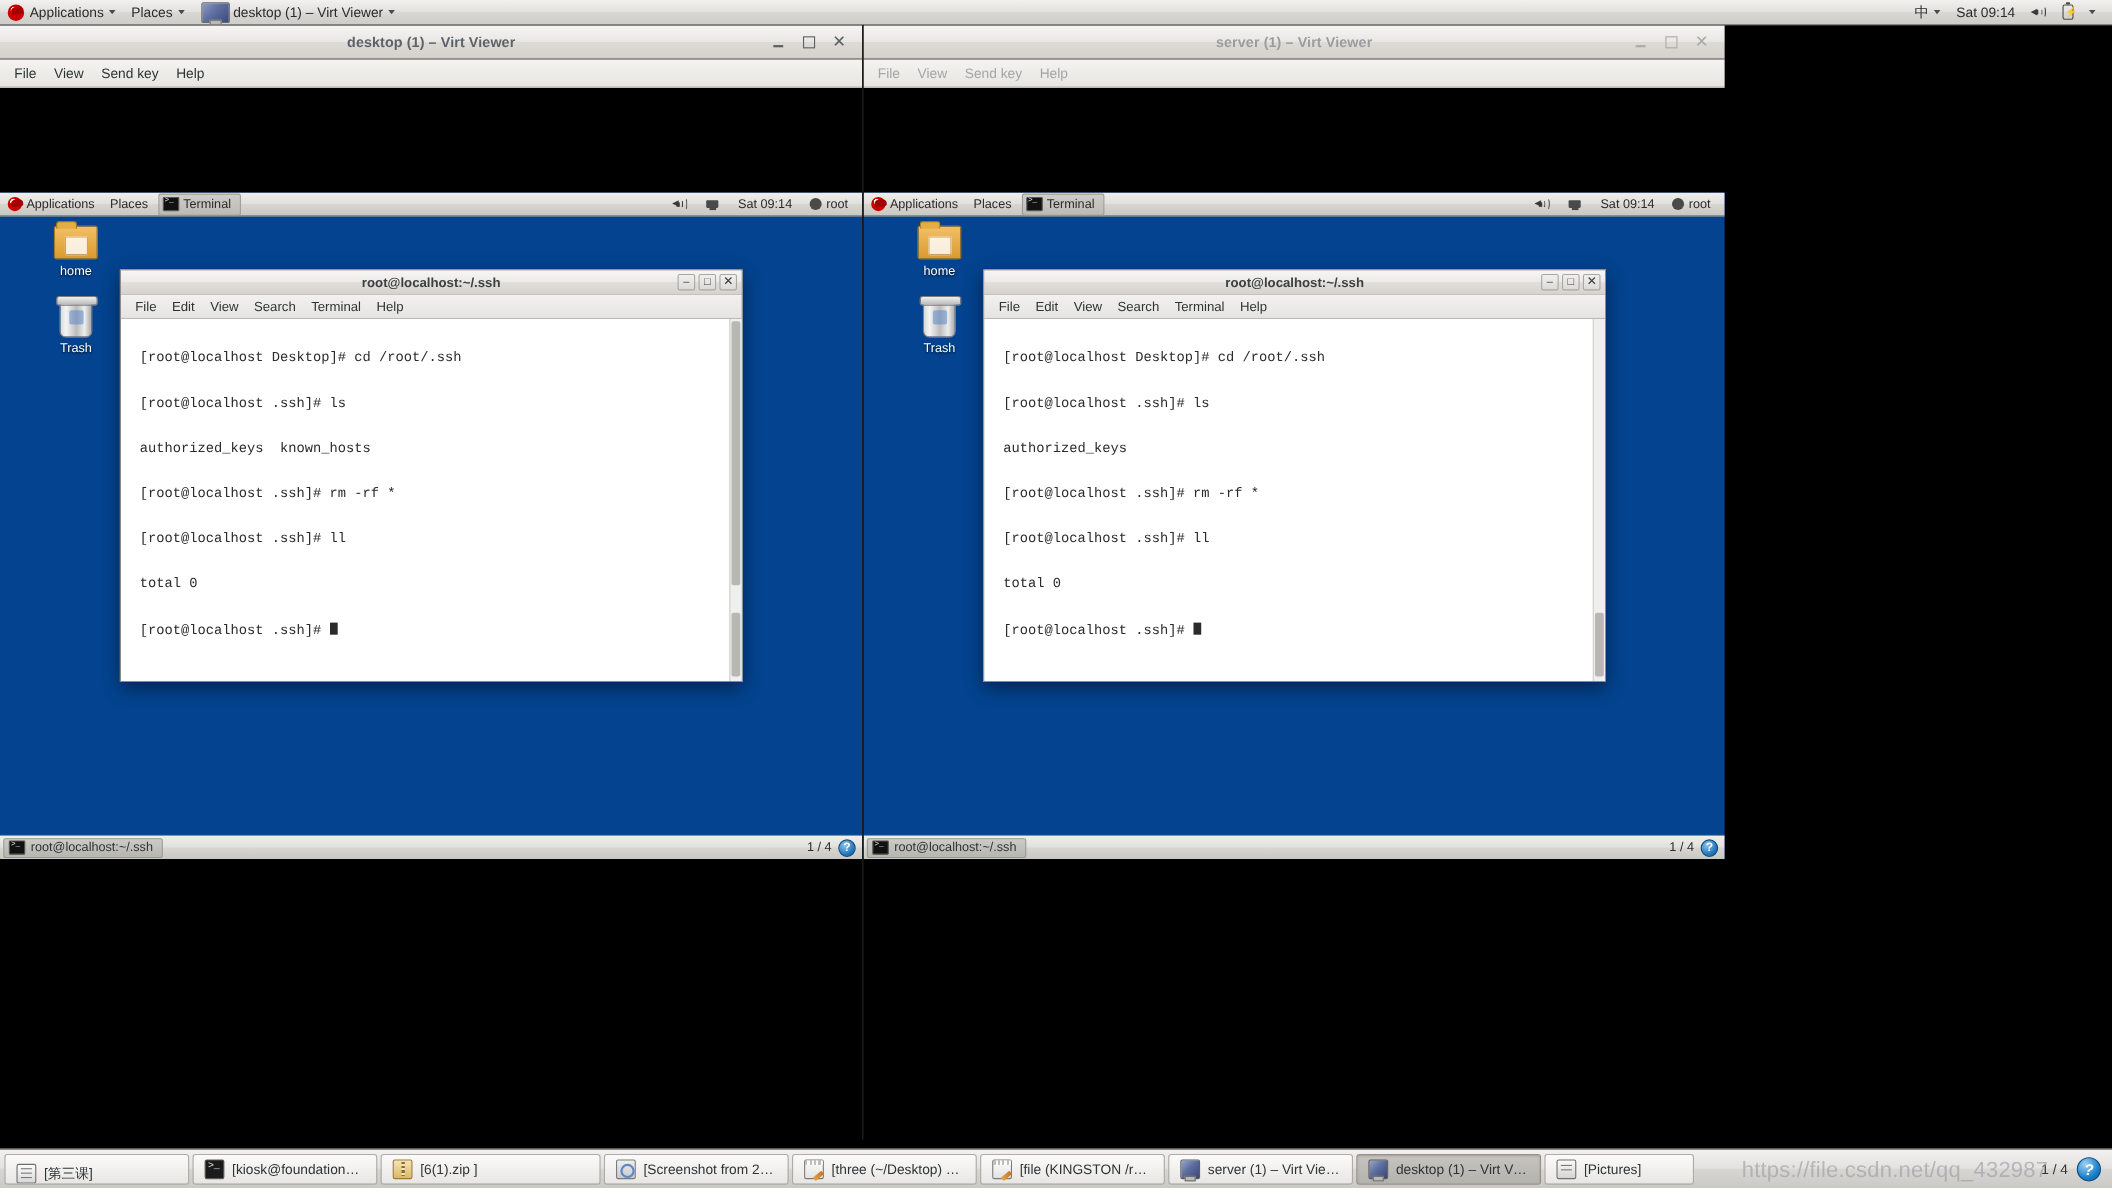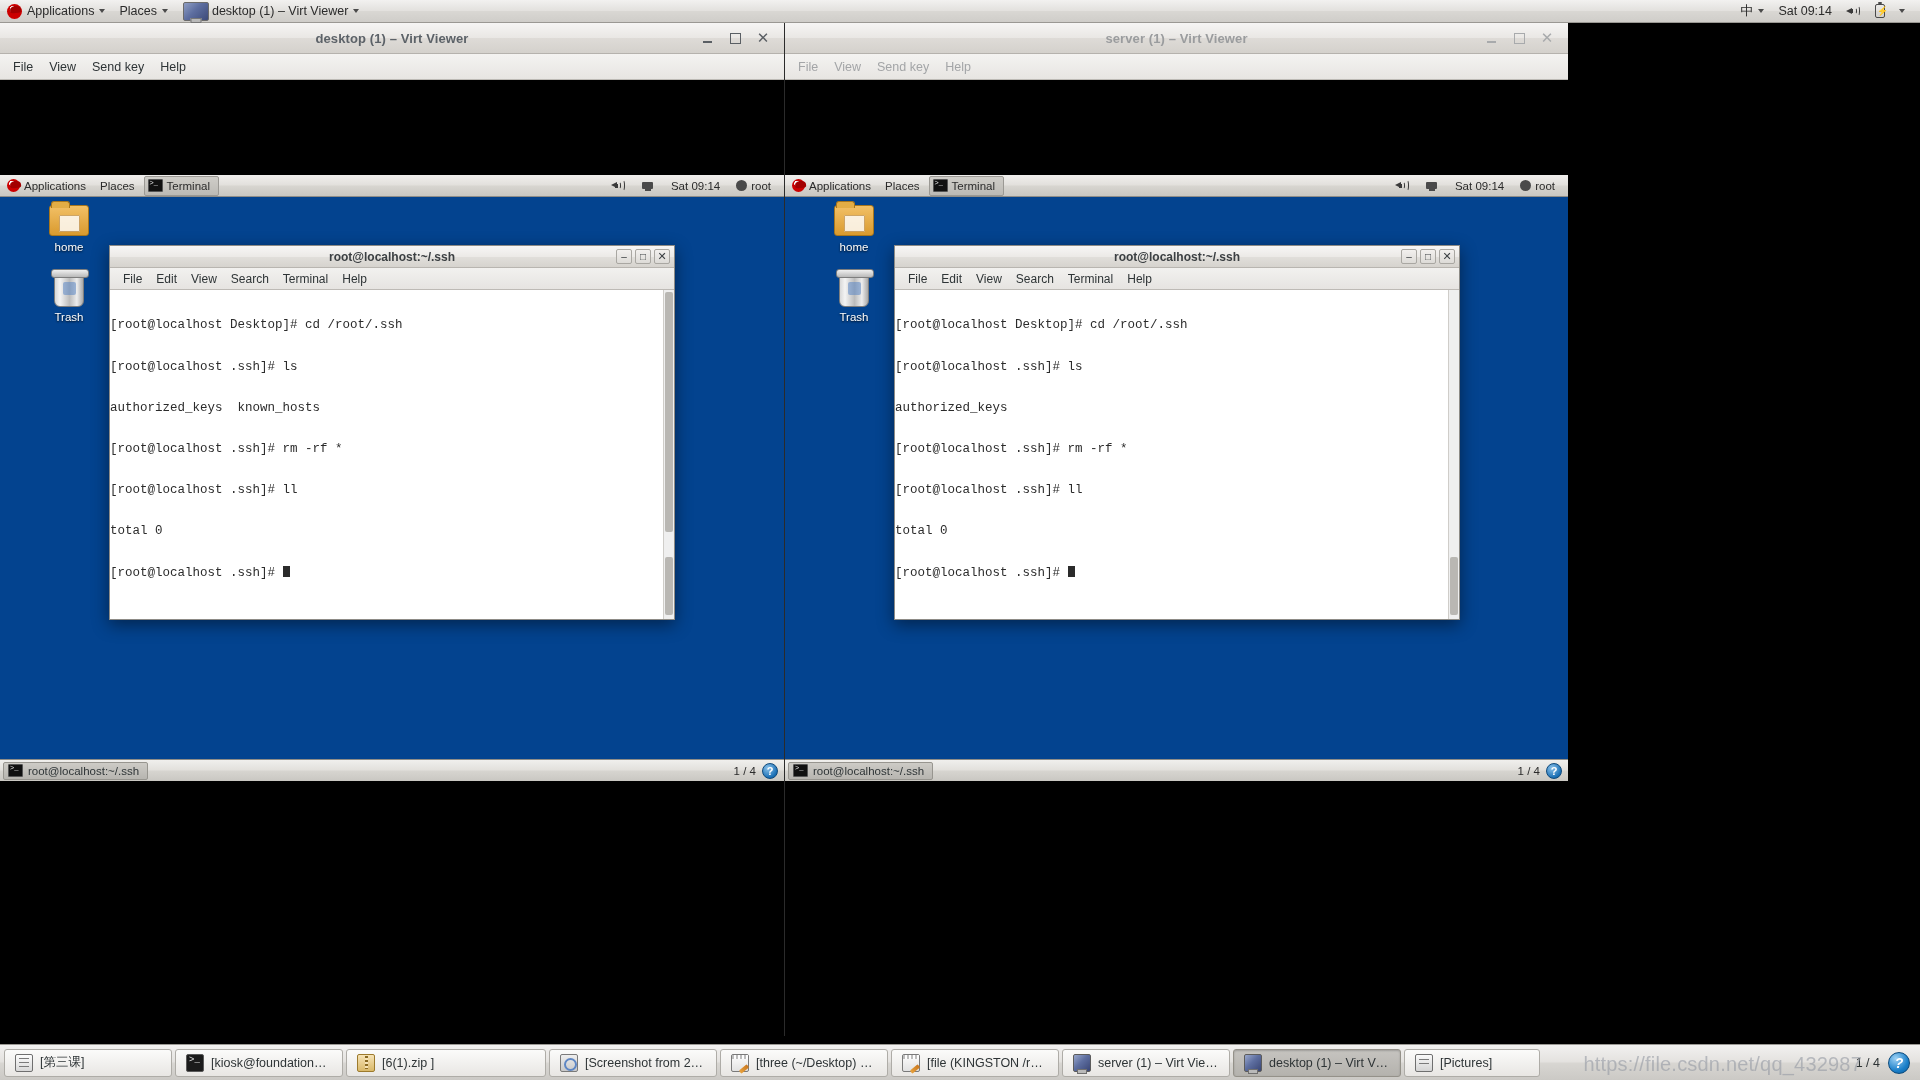--- a/index.html
+++ b/index.html
@@ -209,21 +209,21 @@
   .twb.close{ color:#3c4043; font-size:11px; }
   .term-menu{
     height:22px;
     background:linear-gradient(to bottom,#f2f1ef,#e6e4e1);
     border-bottom:1px solid #bdbab5;
     display:flex;align-items:center;padding-left:6px;
   }
   .term-menu .mi{ padding:2px 7px;font-size:12px;color:#2e3436;cursor:pointer;border-radius:2px; }
   .term-body{
     position:absolute; top:44px; left:0; right:0; bottom:0;
-    background:#fff; padding:2px 0 0 0;
+    background:#fff; padding:2px 0 0 17px;
     font-family:"Liberation Mono","DejaVu Sans Mono",monospace;
     font-size:12.5px; line-height:13.7px; color:#2b2b2b;
     white-space:pre; overflow:hidden;
   }
   .term-line{ height:13.7px; }
   .cursor-blk{
     display:inline-block;width:7px;height:11px;background:#2b2b2b;vertical-align:-1px;
   }
   .term-scroll{
     position:absolute; right:0; top:44px; bottom:0; width:11px;
@@ -616,21 +616,21 @@
         <span class="ws-ind">1 / 4</span>
         <span class="help-ico">?</span>
       </div>
     </div>
   </div>
 
   <div class="vv-blank" style="height:255px;"></div>
 </div>
 
 <div id="host-bottom">
-  <div class="tbtn" style="width:168px;">
+  <div class="tbtn" style="width:168px;align-items:flex-end;">
     <span class="tico ico-book"></span>
     <span class="lbl">[第三课]</span>
   </div>
   <div class="tbtn" style="width:168px;">
     <span class="tico ico-term"></span>
     <span class="lbl">[kiosk@foundation67:~/...</span>
   </div>
   <div class="tbtn" style="width:200px;">
     <span class="tico ico-zip"></span>
     <span class="lbl">[6(1).zip ]</span>

